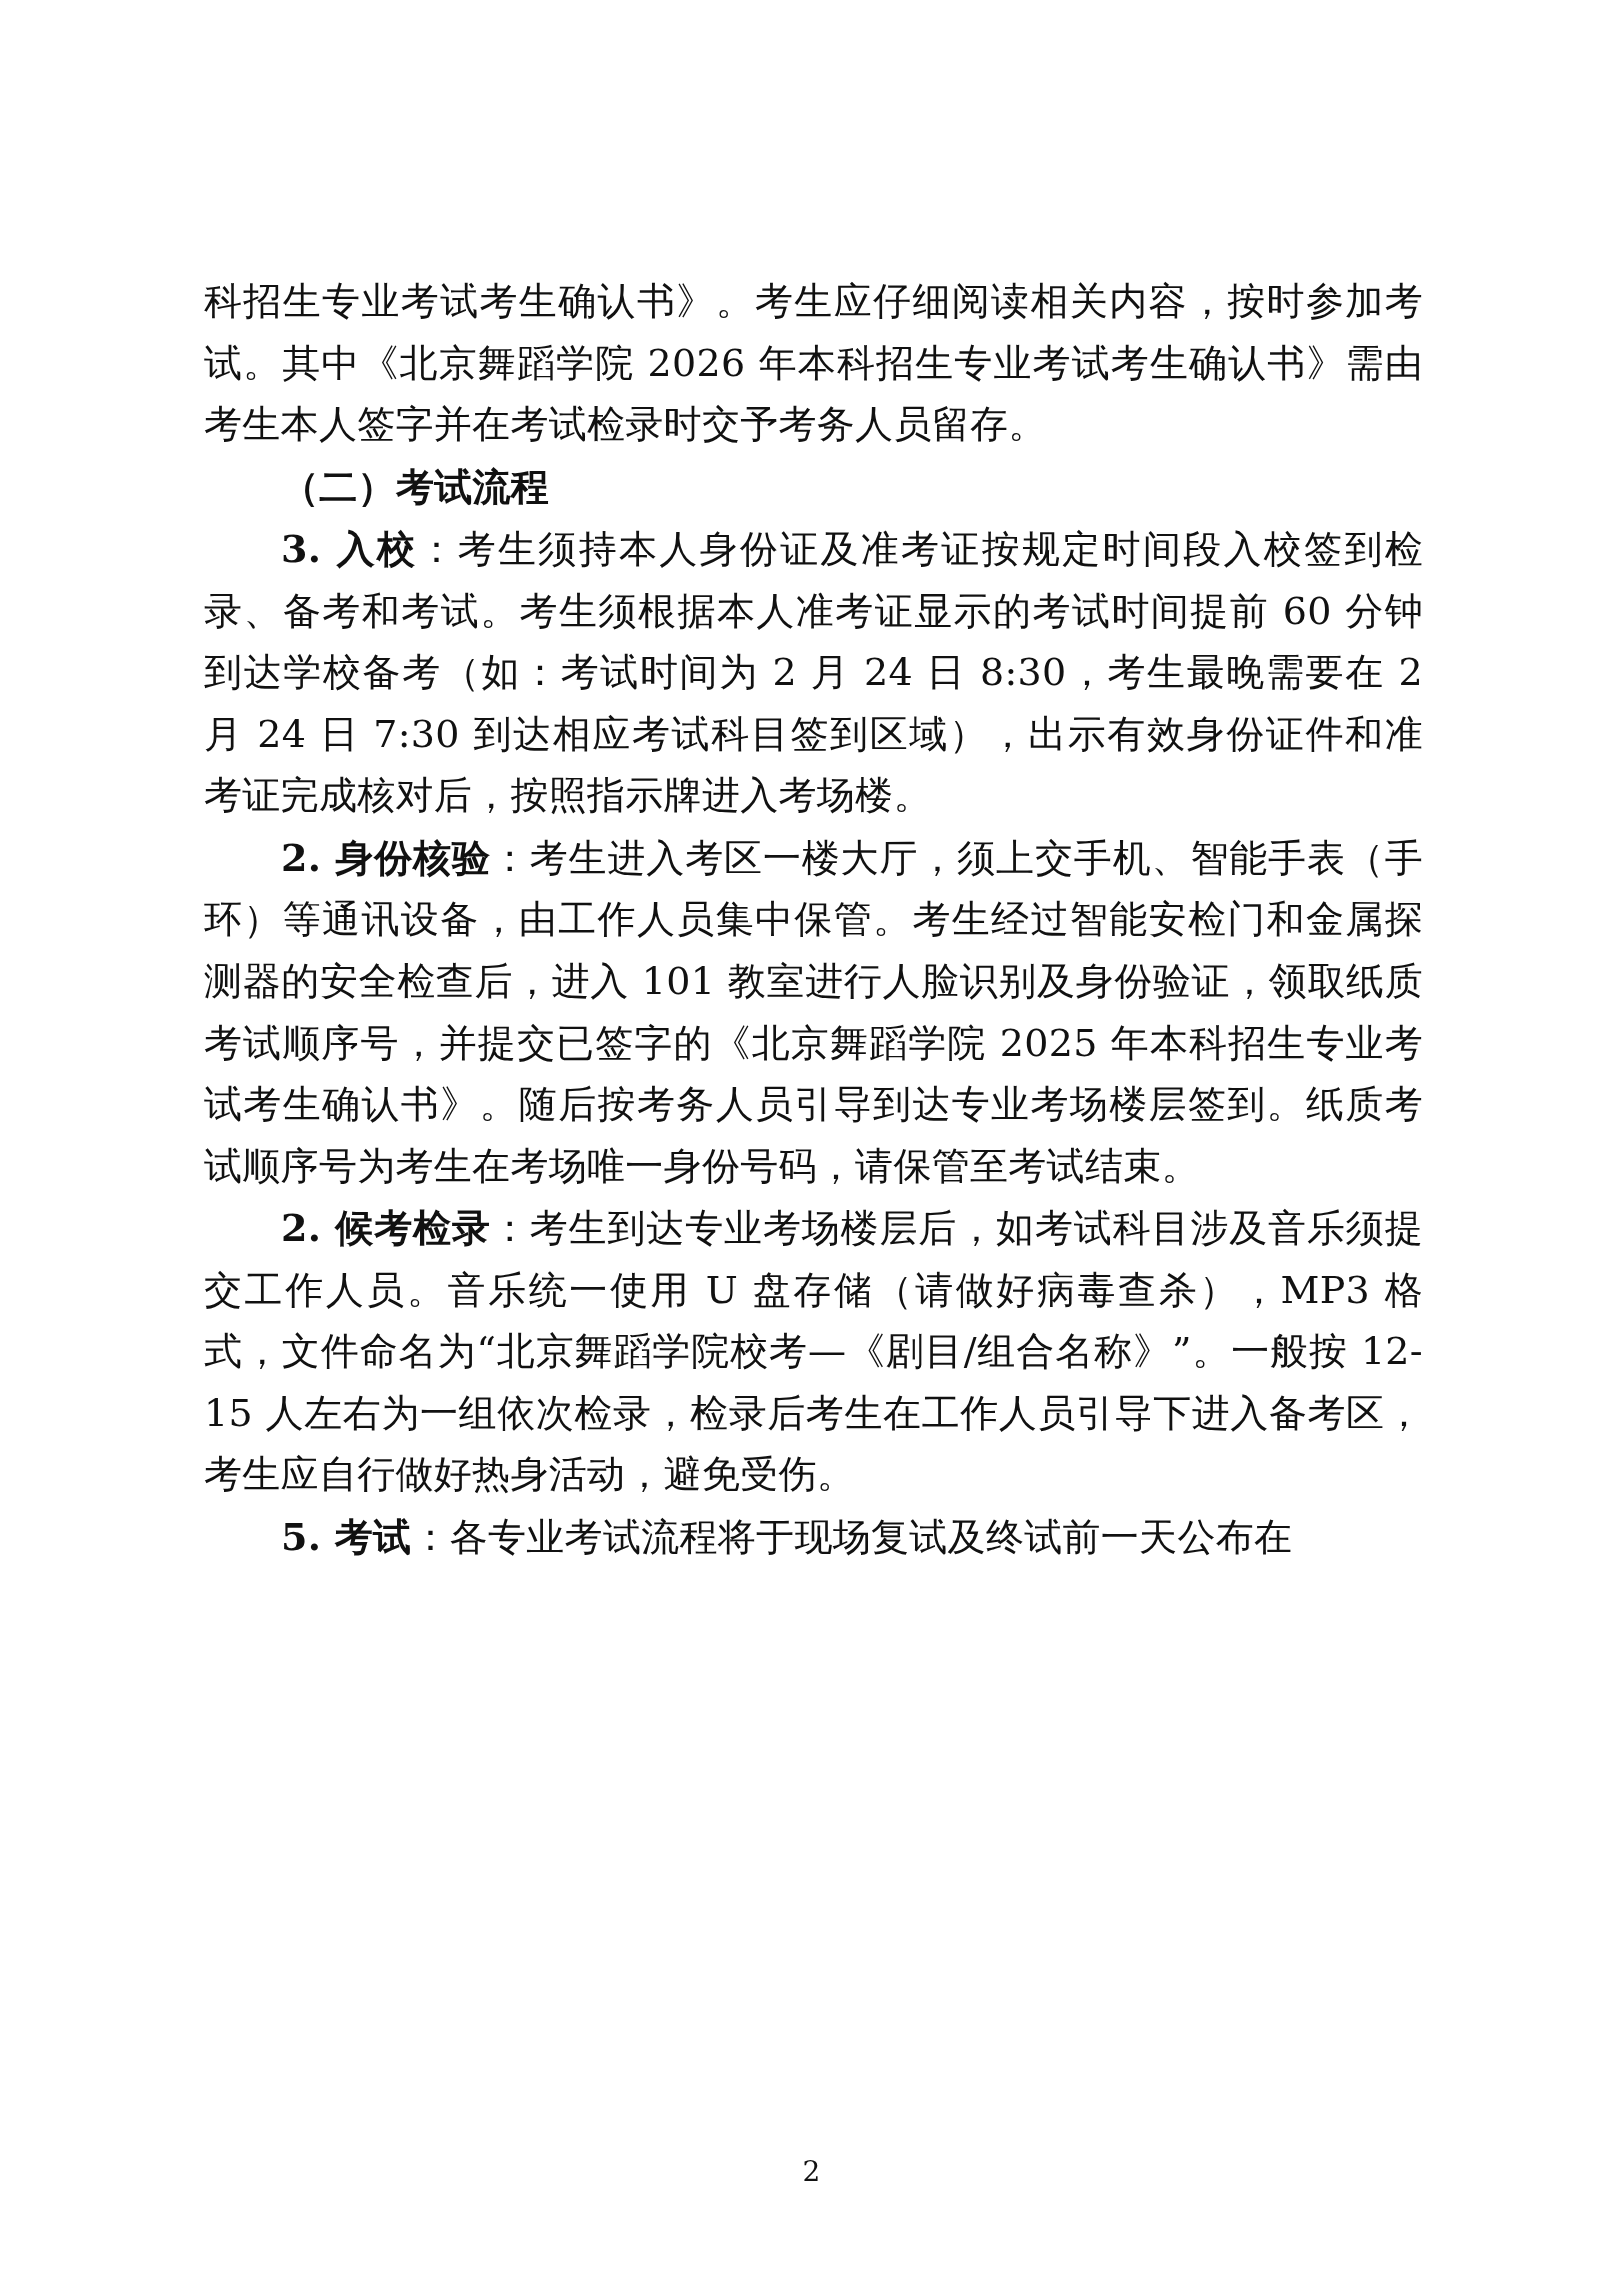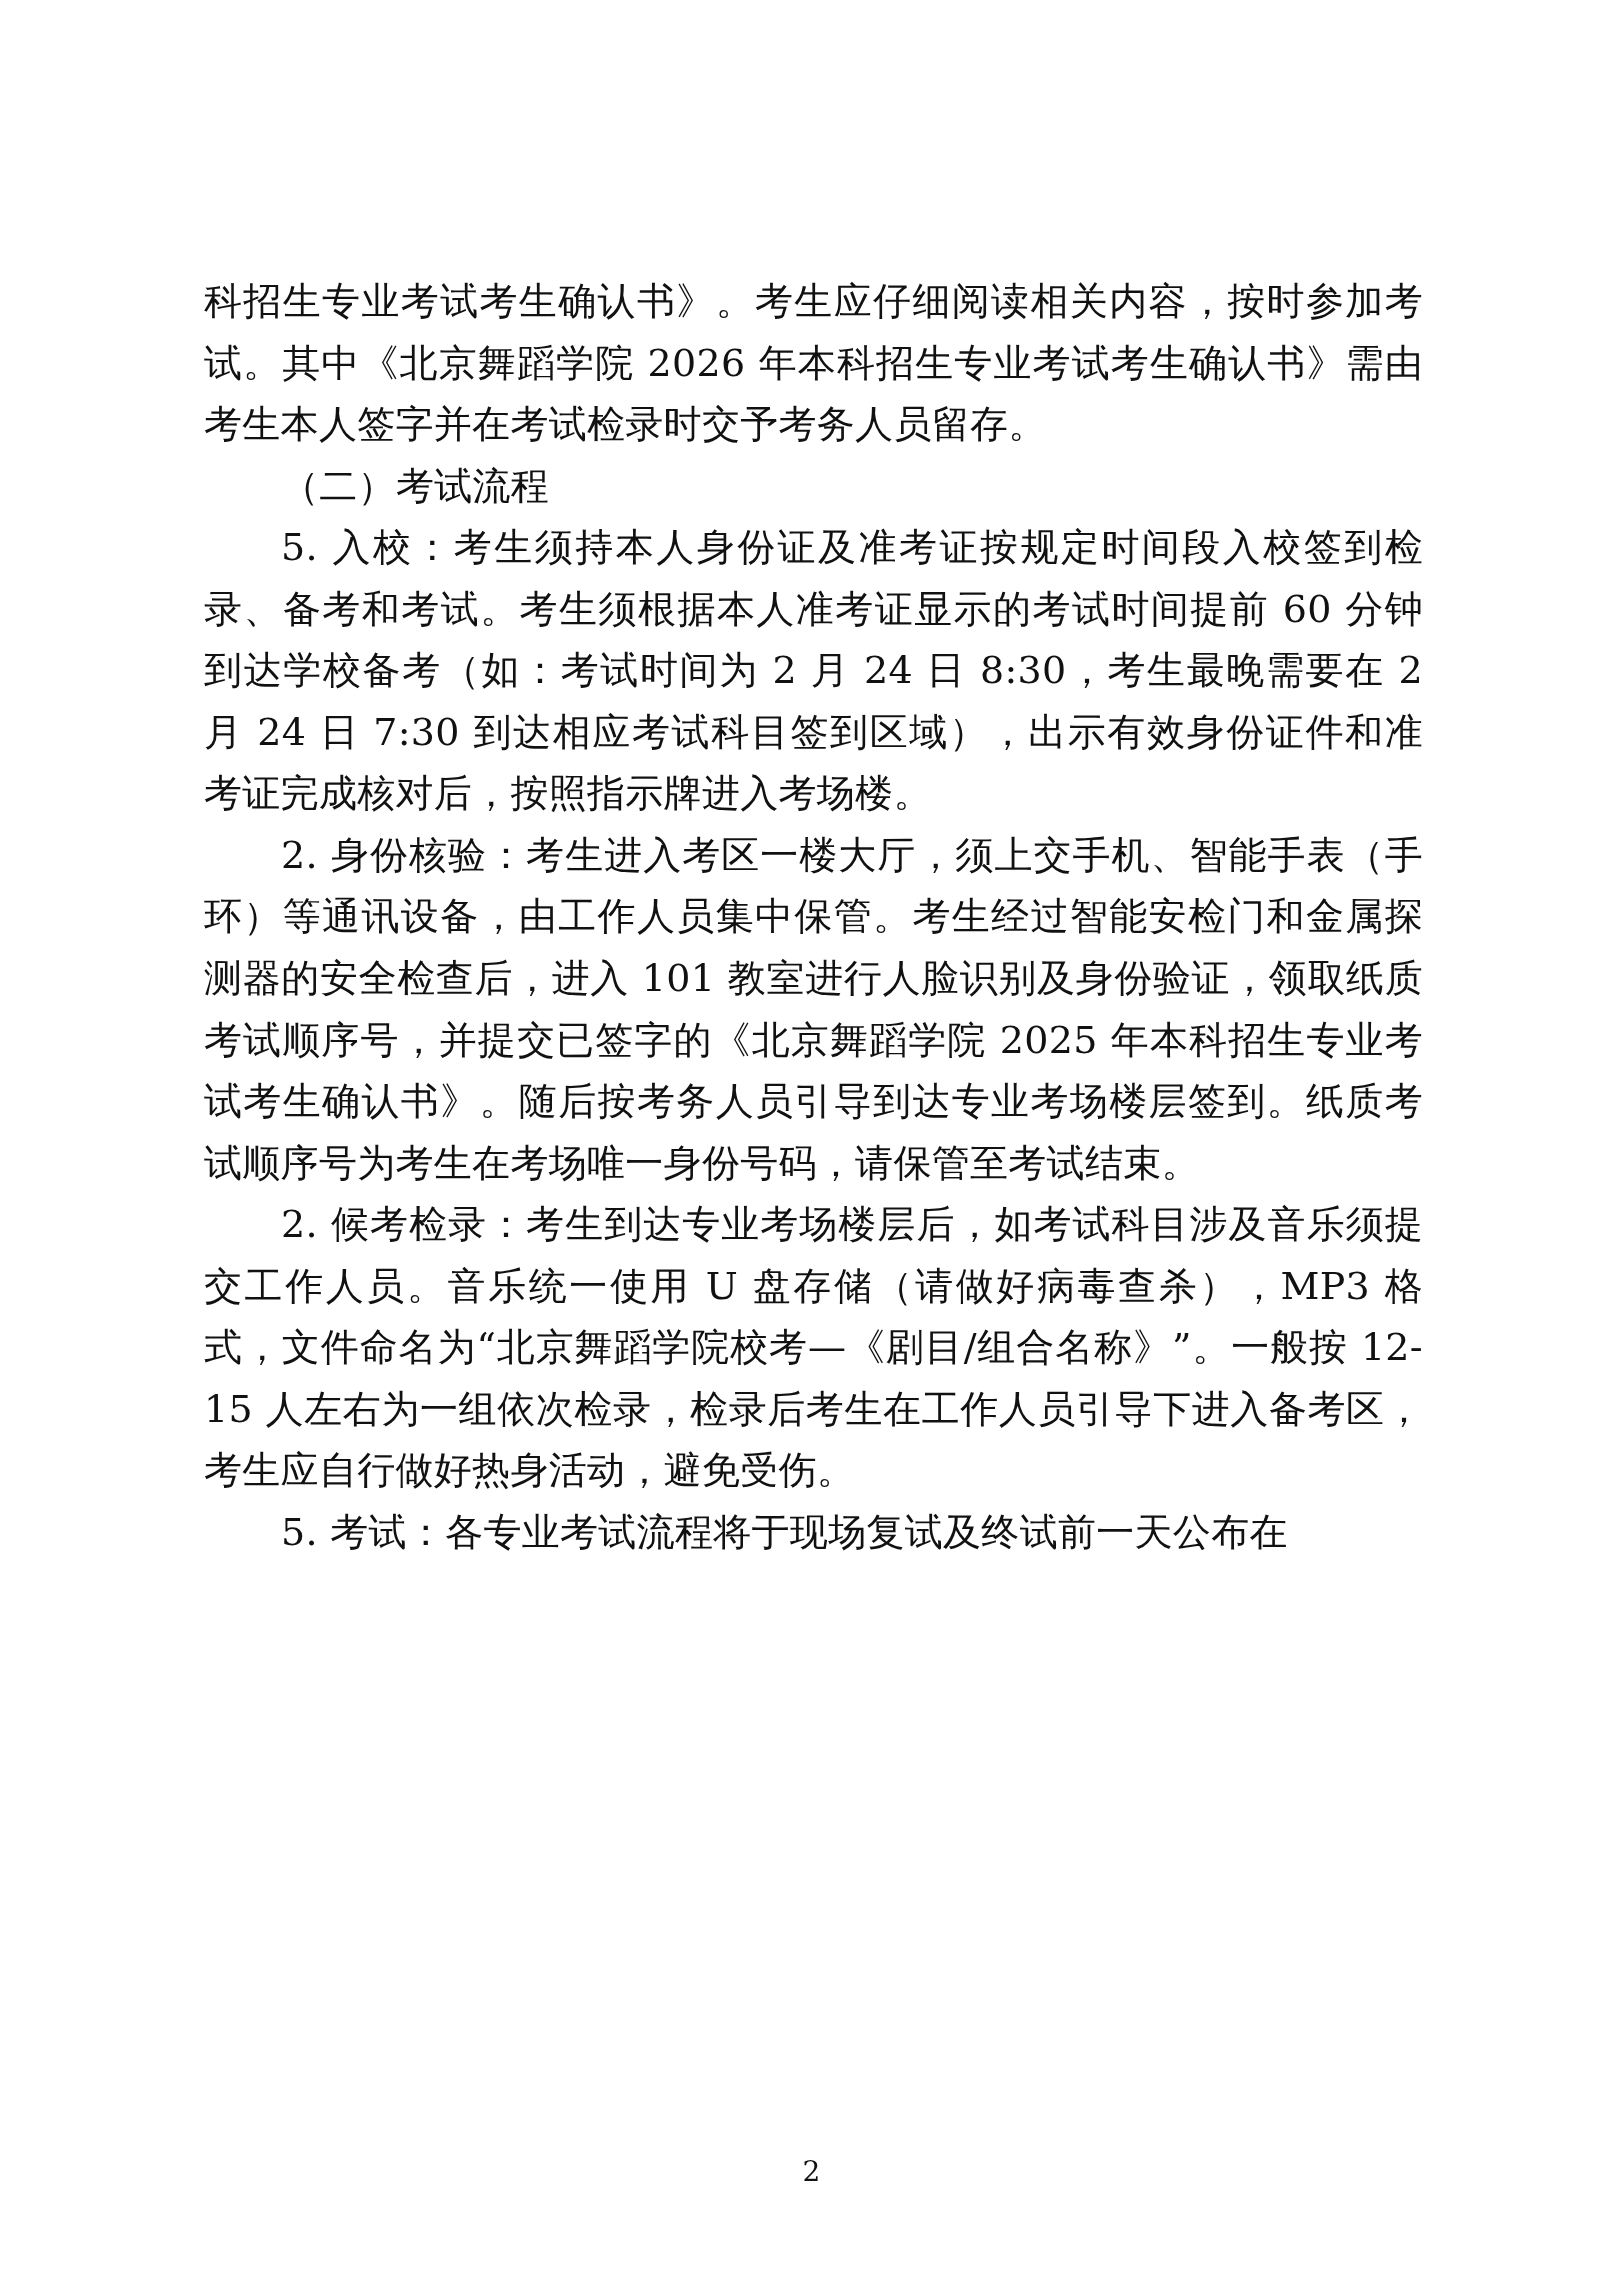--- a/index.html
+++ b/index.html
@@ -35,21 +35,21 @@
     font-size: 38px;
     line-height: 1.62;
     text-align: justify;
     text-justify: inter-ideograph;
     letter-spacing: 0.3px;
   }
   .indent {
     text-indent: 77px;
   }
   .bold {
-    font-weight: 400;
+    font-weight: 700;
   }
   .para-block {
     margin-bottom: 0px;
   }
   .footer {
     position: absolute;
     left: 0;
     top: 2155px;
     width: 1623px;
     text-align: center;
@@ -59,21 +59,21 @@
   }
 </style>
 </head>
 <body>
 
 <div class="page">
   <div class="content">
     <div id="paragraphs">
         <p class="para-block"><span>科招生专业考试考生确认书》。考生应仔细阅读相关内容，按时参加考试。其中《北京舞蹈学院 2026 年本科招生专业考试考生确认书》需由考生本人签字并在考试检录时交予考务人员留存。</span></p>
         <p class="para-block indent"><span class="bold">（二）考试流程</span></p>
-        <p class="para-block indent"><span class="bold">5. 入校</span><span>：考生须持本人身份证及准考证按规定时间段入校签到检录、备考和考试。考生须根据本人准考证显示的考试时间提前 60 分钟到达学校备考（如：考试时间为 2 月 24 日 8:30，考生最晚需要在 2 月 24 日 7:30 到达相应考试科目签到区域），出示有效身份证件和准考证完成核对后，按照指示牌进入考场楼。</span></p>
+        <p class="para-block indent"><span class="bold">3. 入校</span><span>：考生须持本人身份证及准考证按规定时间段入校签到检录、备考和考试。考生须根据本人准考证显示的考试时间提前 60 分钟到达学校备考（如：考试时间为 2 月 24 日 8:30，考生最晚需要在 2 月 24 日 7:30 到达相应考试科目签到区域），出示有效身份证件和准考证完成核对后，按照指示牌进入考场楼。</span></p>
         <p class="para-block indent"><span class="bold">2. 身份核验</span><span>：考生进入考区一楼大厅，须上交手机、智能手表（手环）等通讯设备，由工作人员集中保管。考生经过智能安检门和金属探测器的安全检查后，进入 101 教室进行人脸识别及身份验证，领取纸质考试顺序号，并提交已签字的《北京舞蹈学院 2025 年本科招生专业考试考生确认书》。随后按考务人员引导到达专业考场楼层签到。纸质考试顺序号为考生在考场唯一身份号码，请保管至考试结束。</span></p>
         <p class="para-block indent"><span class="bold">2. 候考检录</span><span>：考生到达专业考场楼层后，如考试科目涉及音乐须提交工作人员。音乐统一使用 U 盘存储（请做好病毒查杀），MP3 格式，文件命名为“北京舞蹈学院校考—《剧目/组合名称》”。一般按 12-15 人左右为一组依次检录，检录后考生在工作人员引导下进入备考区，考生应自行做好热身活动，避免受伤。</span></p>
         <p class="para-block indent"><span class="bold">5. 考试</span><span>：各专业考试流程将于现场复试及终试前一天公布在</span></p>
       </div>
   </div>
   <div class="footer">
     <span>2</span>
   </div>
 </div>
 

